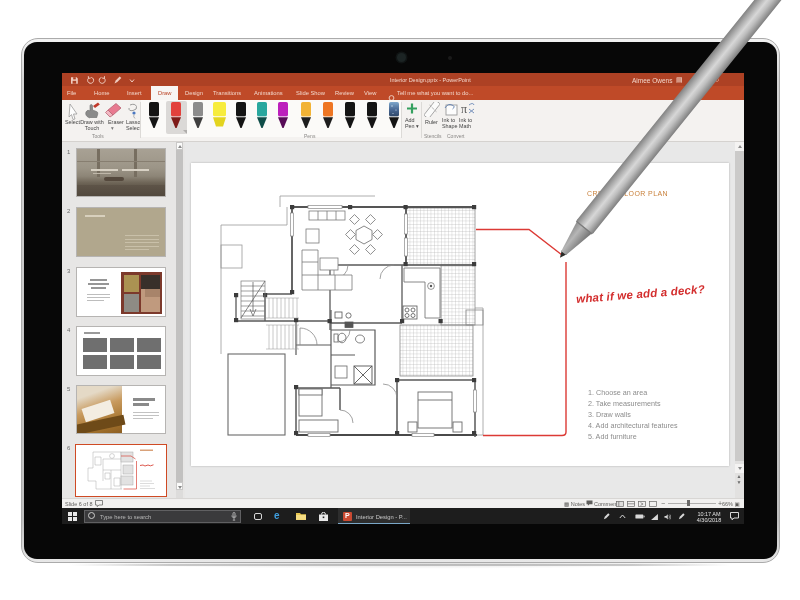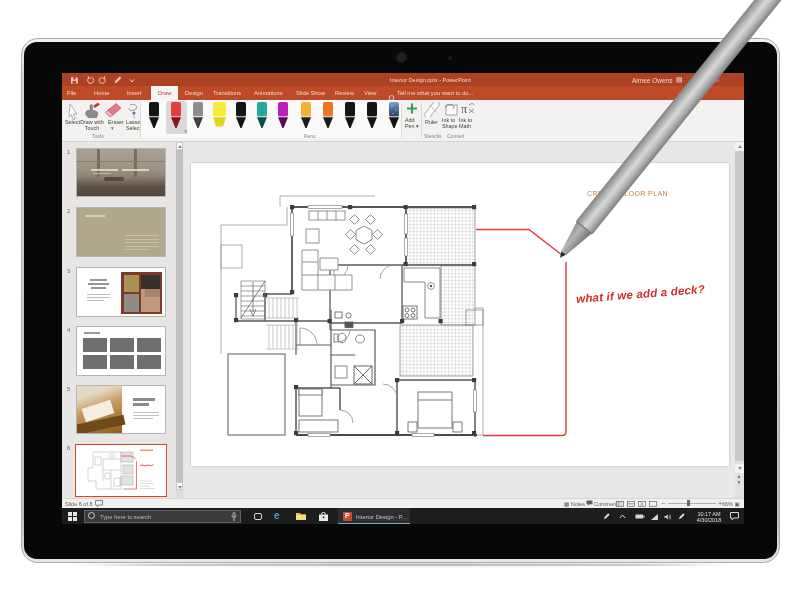--- a/index.html
+++ b/index.html
@@ -320,20 +320,27 @@
   <div class="a" style="left:114px;top:409px;width:7px;height:8px;background:#fbfbfa;border:0.5px solid #c9c8c7;box-sizing:border-box;">
         <div style="width:0;height:0;border-left:2px solid transparent;border-right:2px solid transparent;border-top:3px solid #8a8a8a;margin:2.5px auto;"></div>
       </div>
 
   <div class="a" style="left:123px;top:69px;width:550px;height:356px;background:#e8e8e8;"></div>
 
   <div class="a" style="left:129px;top:90px;width:538px;height:303px;background:#fff;box-shadow:0 0 2px rgba(0,0,0,0.25);"></div>
 
   <div class="a tx" style="left:525px;top:117px;font-size:7px;color:#c9813c;letter-spacing:0.4px;">CREATE FLOOR PLAN</div>
 
+  <div class="a" style="left:526px;top:315px;font-size:7.2px;color:#8c8c8c;line-height:10.9px;">
+    1. Choose an area<br>
+    2. Take measurements<br>
+    3. Draw walls<br>
+    4. Add architectural features<br>
+    5. Add furniture
+  </div>
 
   <div class="a tx" style="left:514px;top:214.5px;font-size:11.5px;color:#d32d2d;font-style:italic;font-weight:bold;transform:rotate(-4.5deg);letter-spacing:0.2px;">what if we add a deck?</div>
 
   <svg class="a" style="left:138px;top:107px;" width="380" height="272" viewBox="200 180 380 272">
     <defs>
       <pattern id="grid" width="3.5" height="3.5" patternUnits="userSpaceOnUse">
         <path d="M0,0 H3.5 M0,0 V3.5" stroke="#aeaeae" stroke-width="0.55" fill="none"></path>
       </pattern>
     </defs>
 

